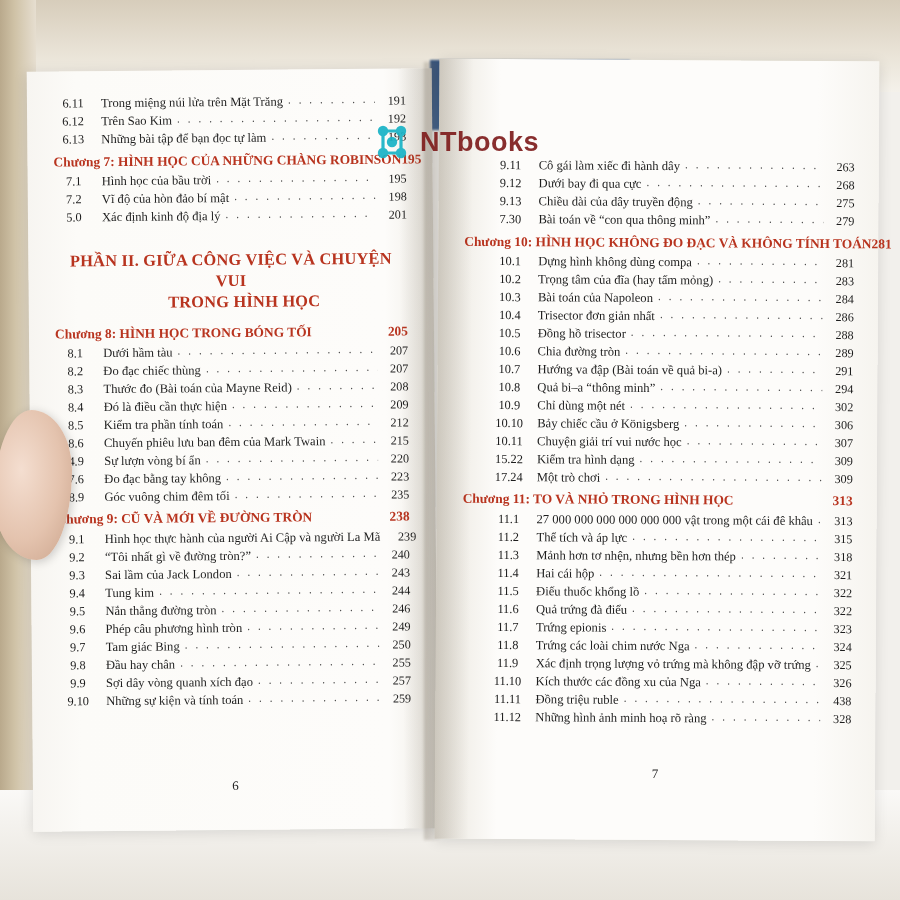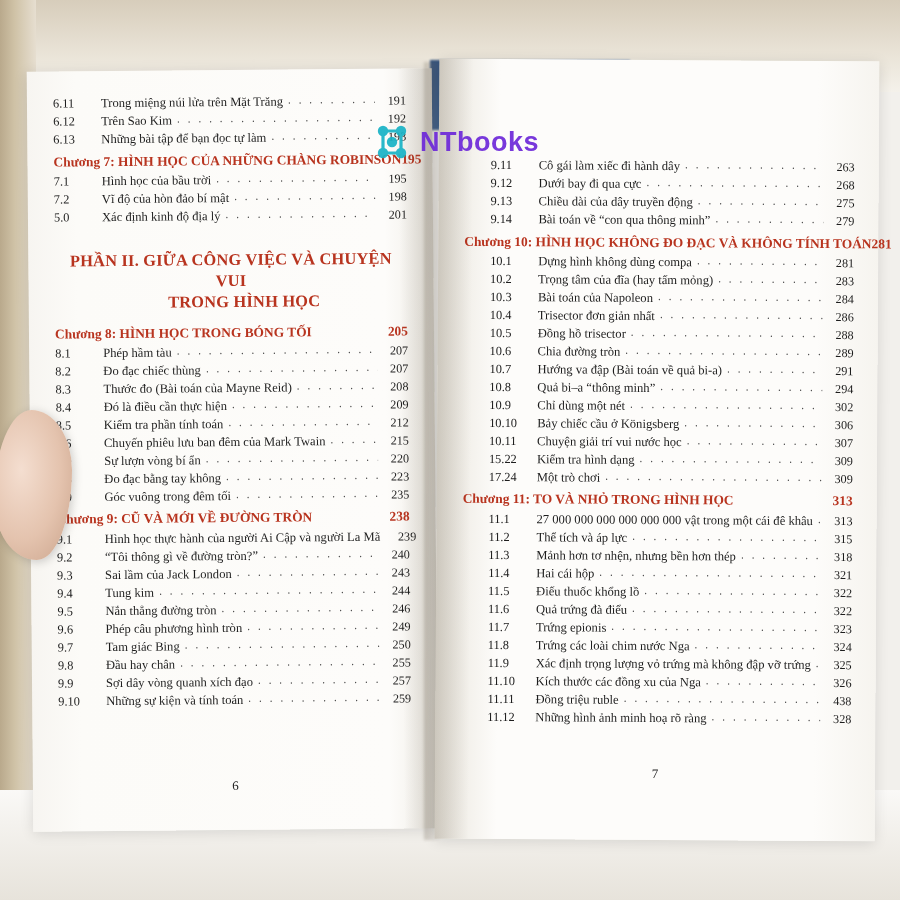--- a/index.html
+++ b/index.html
@@ -115,39 +115,39 @@
     display: flex;
     align-items: center;
     gap: 6px;
     opacity: .92;
     pointer-events: none;
   }
   .wm-text {
     font-family: "Liberation Sans", sans-serif;
     font-size: 27px;
     font-weight: bold;
-    color: #6d28d9;
+    color: #7f1d1d;
     letter-spacing: .5px;
   }
 
   
   .toc {
     font-size: 12.6px;
     line-height: 1.0;
   }
   .row {
     display: flex;
     align-items: baseline;
     white-space: nowrap;
     margin: 0 0 5.4px 0;
   }
   .num {
     width: 40px;
     flex: 0 0 40px;
-    text-align: left;
+    text-align: center;
     padding-right: 8px;
     font-size: 12.4px;
   }
   .lbl {
     flex: 0 0 auto;
     font-size: 12.6px;
   }
   .dots {
     flex: 1 1 auto;
     overflow: hidden;
@@ -279,21 +279,21 @@
       </div>
 
       <div class="chapter">
         <span class="ctitle">Chương 8: HÌNH HỌC TRONG BÓNG TỐI</span>
         <span class="cfill"></span>
         <span class="cpg">205</span>
       </div>
 
       <div class="row">
         <span class="num">8.1</span>
-        <span class="lbl">Phép hầm tàu</span>
+        <span class="lbl">Dưới hầm tàu</span>
         <span class="dots">. . . . . . . . . . . . . . . . . . . . . . . . . . . . . . . . . . . . . . . . . . . . . . . . . . . . . . . . . . . . . . . . .</span>
         <span class="pg">207</span>
       </div>
       <div class="row">
         <span class="num">8.2</span>
         <span class="lbl">Đo đạc chiếc thùng</span>
         <span class="dots">. . . . . . . . . . . . . . . . . . . . . . . . . . . . . . . . . . . . . . . . . . . . . . . . . . . . . . . . . . . . . . . . .</span>
         <span class="pg">207</span>
       </div>
       <div class="row">
@@ -327,40 +327,40 @@
         <span class="pg">220</span>
       </div>
       <div class="row">
         <span class="num">7.6</span>
         <span class="lbl">Đo đạc bằng tay không</span>
         <span class="dots">. . . . . . . . . . . . . . . . . . . . . . . . . . . . . . . . . . . . . . . . . . . . . . . . . . . . . . . . . . . . . . . . .</span>
         <span class="pg">223</span>
       </div>
       <div class="row">
         <span class="num">8.9</span>
-        <span class="lbl">Góc vuông trong đêm tối</span>
+        <span class="lbl">Góc vuông chim đêm tối</span>
         <span class="dots">. . . . . . . . . . . . . . . . . . . . . . . . . . . . . . . . . . . . . . . . . . . . . . . . . . . . . . . . . . . . . . . . .</span>
         <span class="pg">235</span>
       </div>
 
       <div class="chapter">
         <span class="ctitle">Chương 9: CŨ VÀ MỚI VỀ ĐƯỜNG TRÒN</span>
         <span class="cfill"></span>
         <span class="cpg">238</span>
       </div>
 
       <div class="row">
         <span class="num">9.1</span>
         <span class="lbl">Hình học thực hành của người Ai Cập và người La Mã</span>
         <span class="dots">. . . . . . . . . . . . . . . . . . . . . . . . . . . . . . . . . . . . . . . . . . . . . . . . . . . . . . . . . . . . . . . . .</span>
         <span class="pg">239</span>
       </div>
       <div class="row">
         <span class="num">9.2</span>
-        <span class="lbl">“Tôi thông gì về đường tròn?”</span>
+        <span class="lbl">“Tôi nhất gì về đường tròn?”</span>
         <span class="dots">. . . . . . . . . . . . . . . . . . . . . . . . . . . . . . . . . . . . . . . . . . . . . . . . . . . . . . . . . . . . . . . . .</span>
         <span class="pg">240</span>
       </div>
       <div class="row">
         <span class="num">9.3</span>
         <span class="lbl">Sai lầm của Jack London</span>
         <span class="dots">. . . . . . . . . . . . . . . . . . . . . . . . . . . . . . . . . . . . . . . . . . . . . . . . . . . . . . . . . . . . . . . . .</span>
         <span class="pg">243</span>
       </div>
       <div class="row">
@@ -431,21 +431,21 @@
         <span class="dots">. . . . . . . . . . . . . . . . . . . . . . . . . . . . . . . . . . . . . . . . . . . . . . . . . . . . . . . . . . . . . . . . .</span>
         <span class="pg">268</span>
       </div>
       <div class="row">
         <span class="num">9.13</span>
         <span class="lbl">Chiều dài của dây truyền động</span>
         <span class="dots">. . . . . . . . . . . . . . . . . . . . . . . . . . . . . . . . . . . . . . . . . . . . . . . . . . . . . . . . . . . . . . . . .</span>
         <span class="pg">275</span>
       </div>
       <div class="row">
-        <span class="num">9.14</span>
+        <span class="num">7.30</span>
         <span class="lbl">Bài toán về “con qua thông minh”</span>
         <span class="dots">. . . . . . . . . . . . . . . . . . . . . . . . . . . . . . . . . . . . . . . . . . . . . . . . . . . . . . . . . . . . . . . . .</span>
         <span class="pg">279</span>
       </div>
 
       <div class="chapter" style="margin-left:-26px;">
         <span class="ctitle">Chương 10: HÌNH HỌC KHÔNG ĐO ĐẠC VÀ KHÔNG TÍNH TOÁN</span>
         <span class="cfill"></span>
         <span class="cpg">281</span>
       </div>

